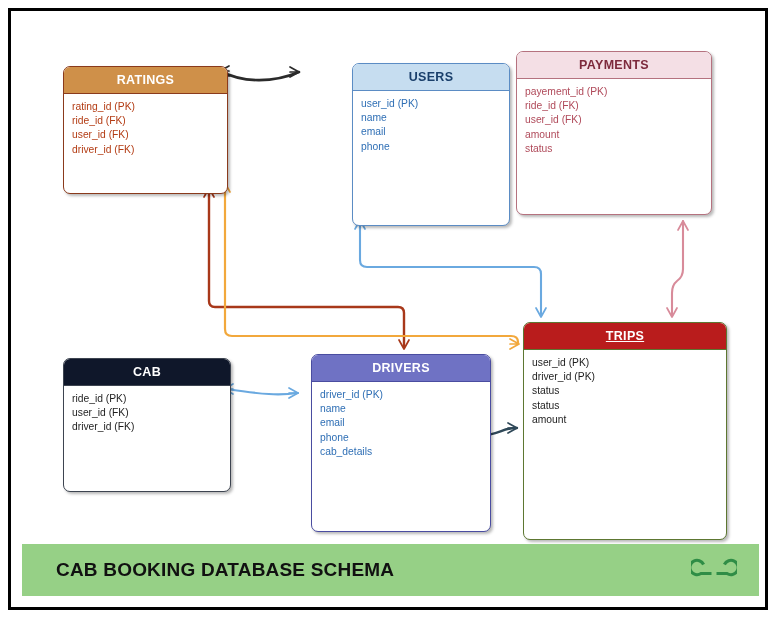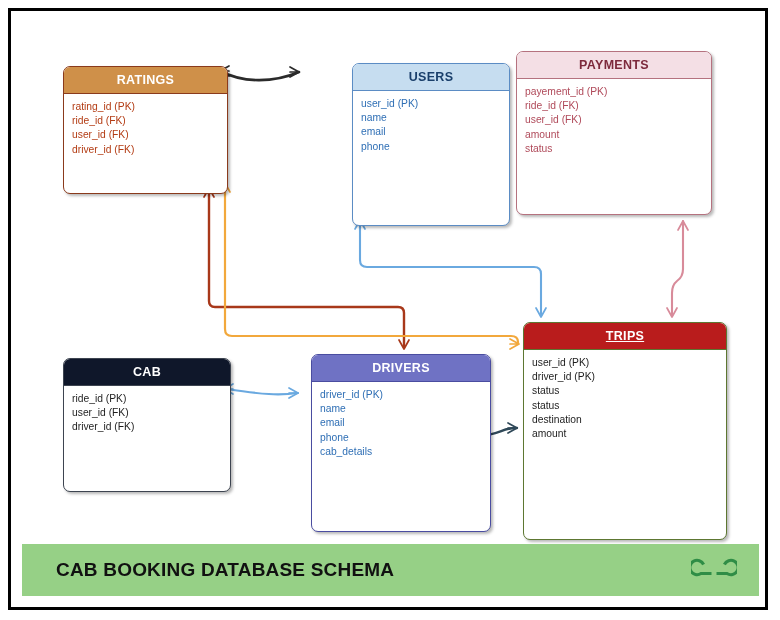--- a/index.html
+++ b/index.html
@@ -78,21 +78,20 @@
             <div class="field" style="color: rgb(176, 74, 90);">status</div>
           </div>
         </div>
         <div class="entity" style="left: 512px; top: 311px; width: 204px; height: 218px; border-color: rgb(93, 119, 49);">
           <div class="ehead" style="background: #b91c1c; color: rgb(255, 255, 255); border-bottom: 1px solid rgb(93, 119, 49); text-decoration: underline;">TRIPS</div>
           <div class="ebody">
             <div class="field" style="color: rgb(29, 29, 29);">user_id (PK)</div>
             <div class="field" style="color: rgb(29, 29, 29);">driver_id (PK)</div>
             <div class="field" style="color: rgb(29, 29, 29);">status</div>
             <div class="field" style="color: rgb(29, 29, 29);">status</div>
-            <div class="field" style="color: rgb(29, 29, 29);">destination</div>
             <div class="field" style="color: rgb(29, 29, 29);">amount</div>
           </div>
         </div>
         <div class="entity" style="left: 300px; top: 343px; width: 180px; height: 178px; border-color: rgb(74, 77, 160);">
           <div class="ehead" style="background: rgb(111, 114, 196); color: rgb(255, 255, 255); border-bottom: 1px solid rgb(74, 77, 160);">DRIVERS</div>
           <div class="ebody">
             <div class="field" style="color: rgb(47, 111, 181);">driver_id (PK)</div>
             <div class="field" style="color: rgb(47, 111, 181);">name</div>
             <div class="field" style="color: rgb(47, 111, 181);">email</div>
             <div class="field" style="color: rgb(47, 111, 181);">phone</div>

